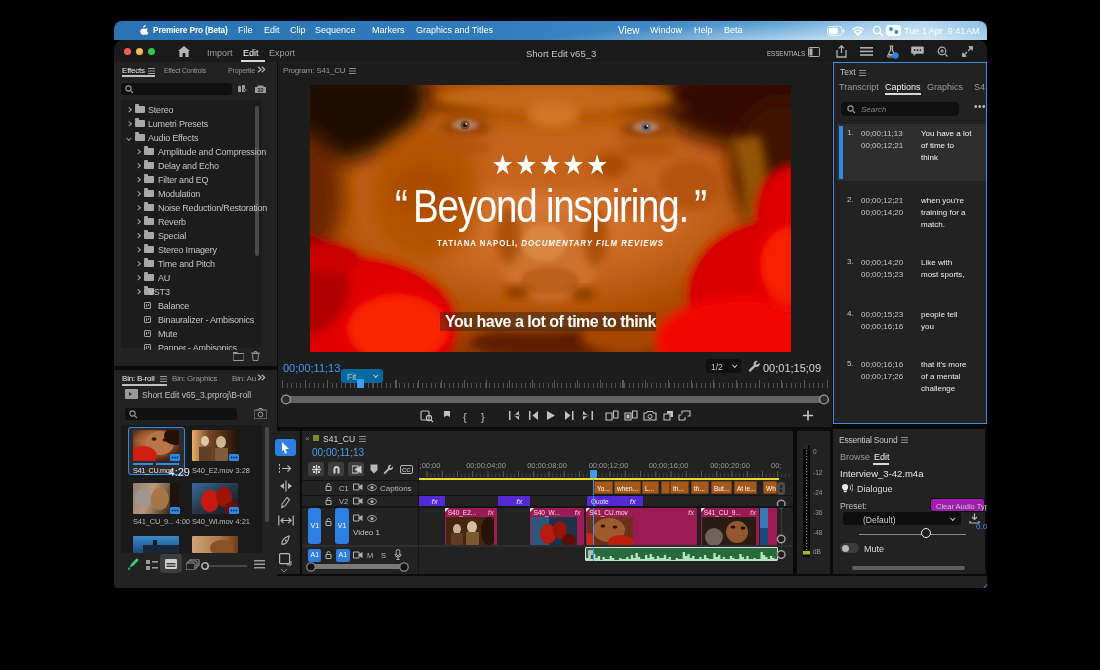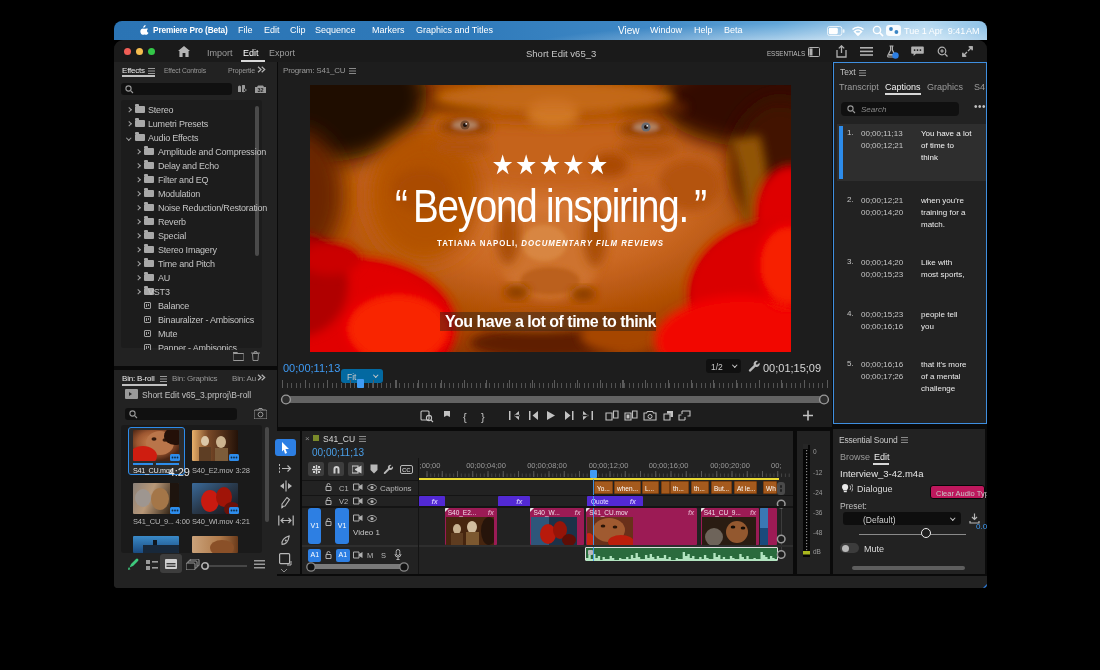--- a/index.html
+++ b/index.html
@@ -993,21 +993,21 @@
     <span style="position:absolute;left:7px;top:23px;font-size:9px;color:#9b9b9b">Browse</span>
     <span style="position:absolute;left:41px;top:23px;font-size:9px;color:#ededed">Edit</span>
     <div style="position:absolute;left:40px;top:34px;width:16px;height:1.5px;background:#d8d8d8"></div>
     <span style="position:absolute;left:7px;top:39px;font-size:9.5px;color:#e4e4e4">Interview_3-42.m4a</span>
     <svg style="position:absolute;left:8px;top:54px" width="12" height="11" viewBox="0 0 12 11">
         <path d="M4 1 A3.2 3.2 0 0 1 7.2 4.2 C7.2 5.8 6 6.3 6 7.5 L2.4 7.5 C2.4 6.3 1 5.8 1 4.2 A3.2 3.2 0 0 1 4 1 Z" fill="#e8e8e8"></path>
         <rect x="2.8" y="8" width="3" height="1.2" fill="#e8e8e8"></rect>
         <path d="M9 2.5 A4 4 0 0 1 9 7 M10.8 1 A6.5 6.5 0 0 1 10.8 8.5" fill="none" stroke="#e8e8e8" stroke-width="0.9" opacity="0.8"></path>
       </svg>
     <span style="position:absolute;left:24px;top:55px;font-size:9px;color:#dadada">Dialogue</span>
-    <div style="position:absolute;left:97px;top:56px;width:55px;height:14px;background:#be185d;border:1px solid #060606;border-radius:3px">
+    <div style="position:absolute;left:97px;top:69px;width:55px;height:14px;background:#a21caf;border:1px solid #060606;border-radius:3px">
       <span style="position:absolute;left:5px;top:3px;font-size:7.5px;color:#c8c8c8;white-space:nowrap">Clear Audio Typ</span>
     </div>
     <span style="position:absolute;left:7px;top:72px;font-size:8.5px;color:#c0c0c0">Preset:</span>
     <div style="position:absolute;left:10px;top:83px;width:118px;height:13px;background:#0e0e0e;border-radius:3px">
       <span style="position:absolute;left:20px;top:3px;font-size:8.5px;color:#d0d0d0">(Default)</span>
       <i class="chev d" style="position:absolute;right:7px;top:4px;border-color:#c8c8c8"></i>
     </div>
     <svg style="position:absolute;left:136px;top:84px" width="11" height="11" viewBox="0 0 11 11">
         <path d="M5.5 0.5 L5.5 6 M3 4 L5.5 6.5 L8 4" fill="none" stroke="#b8b8b8" stroke-width="1.2"></path>
         <path d="M1 8 L1 10 L10 10 L10 8" fill="none" stroke="#b8b8b8" stroke-width="1.2"></path>

